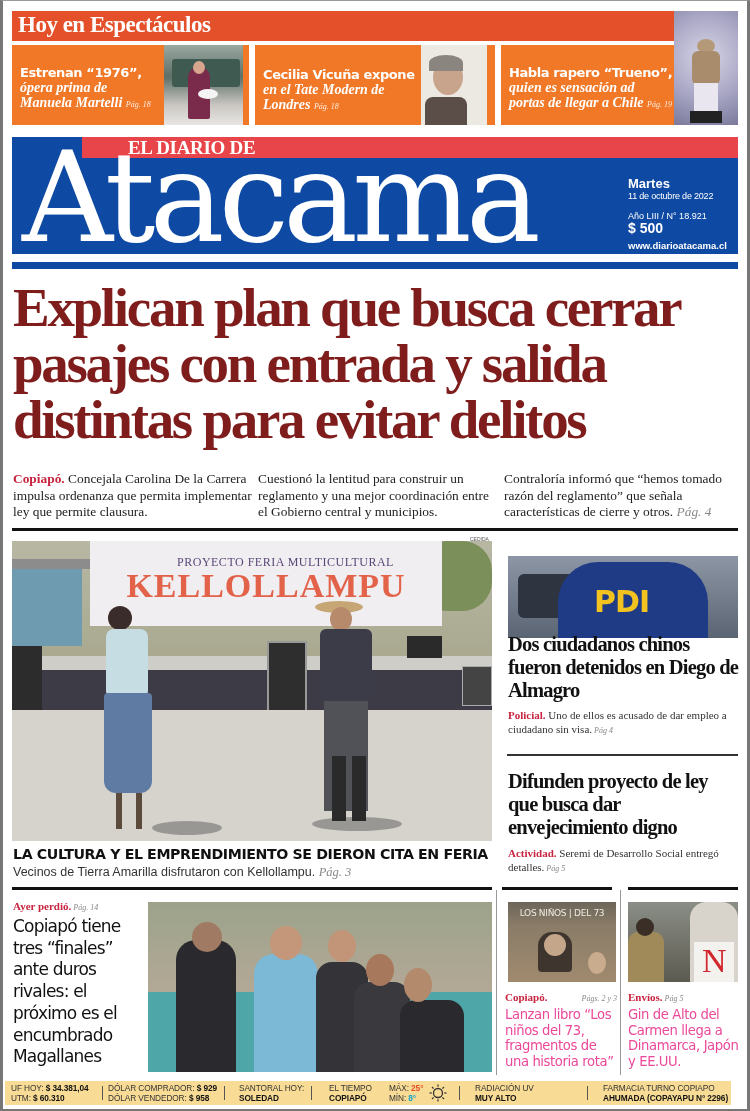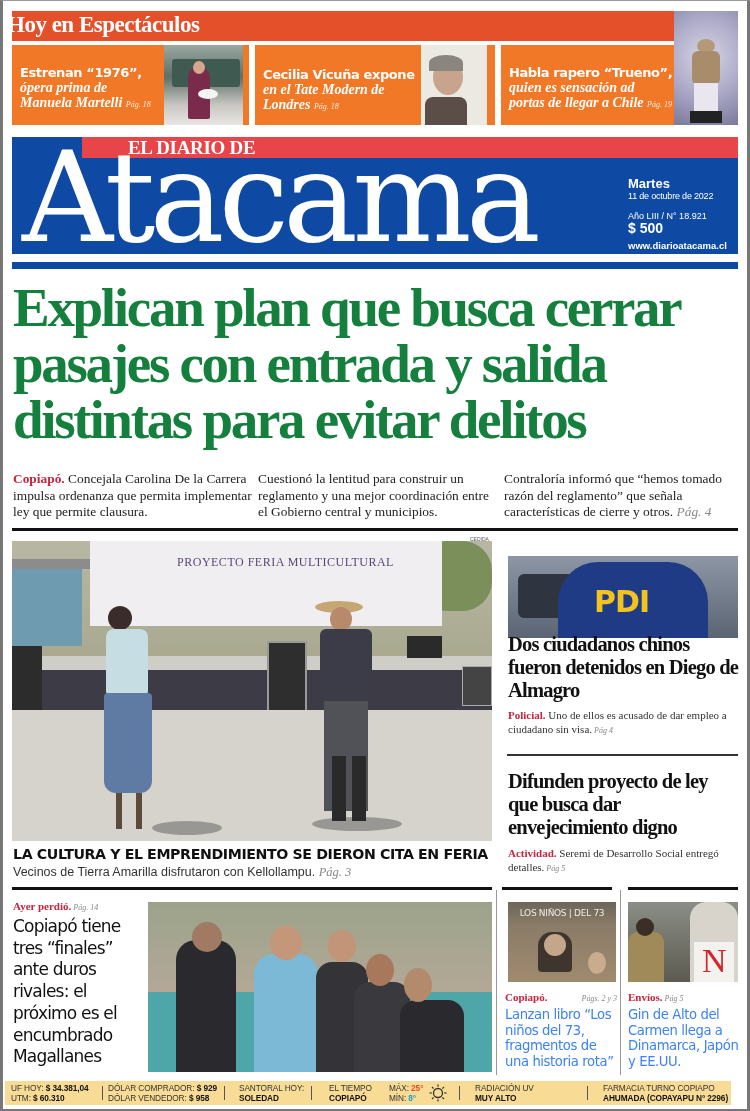--- a/index.html
+++ b/index.html
@@ -3,21 +3,21 @@
 <meta charset="utf-8">
 <style>
   * { box-sizing: border-box; margin: 0; padding: 0; }
   html, body { width: 750px; height: 1111px; background: #fff; overflow: hidden; }
   body { position: relative; font-family: "Liberation Sans", sans-serif; color: #111; }
   .frame { position: absolute; left: 0; top: 0; width: 750px; height: 1111px; border-left: 3px solid #777; border-right: 3px solid #777; border-top: 1px solid #999; border-bottom: 2px solid #777; pointer-events: none; }
   .abs { position: absolute; }
 
   
   .hoy-bar { left: 12px; top: 11px; width: 662px; height: 30px; background: #e4502a; }
-  .hoy-title { left: 7px; top: 12px; font-family: "Liberation Serif", serif; font-weight: bold; font-size: 23px; color: #fff; letter-spacing: -0.5px; }
+  .hoy-title { left: 18px; top: 12px; font-family: "Liberation Serif", serif; font-weight: bold; font-size: 23px; color: #fff; letter-spacing: -0.5px; }
   .promo { top: 45px; height: 80px; background: #f07826; }
   .promo-text { position: absolute; left: 8px; top: 18px; font-size: 13px; line-height: 15px; color: #fff; }
   .promo-text .p-title { font-weight: bold; font-family: "DejaVu Sans", sans-serif; font-size: 13px; letter-spacing: -0.4px; }
   .promo-text .p-sub { font-family: "Liberation Serif", serif; font-style: italic; font-weight: bold; font-size: 14px; }
   .promo-text .p-page { font-family: "Liberation Serif", serif; font-style: italic; font-size: 8px; font-weight: normal; opacity: 0.85; }
   .ph { position: absolute; overflow: hidden; }
 
   
   .mast-red { left: 82px; top: 137px; width: 656px; height: 21px; background: #e8454a; }
   .mast-blue { left: 12px; top: 158px; width: 726px; height: 96px; background: #0e4aa3; }
@@ -27,21 +27,21 @@
   .mast-atacama { left: 22px; top: 128px; font-family: "DejaVu Serif", serif; font-size: 126px; line-height: 140px; color: #fff; letter-spacing: -6px; }
   .mast-white-cut { left: 12px; top: 254px; width: 726px; height: 8px; background: #fff; }
   .mast-info { left: 628px; top: 176px; color: #fff; }
   .mast-info .day { font-size: 13px; font-weight: bold; }
   .mast-info .date { font-size: 9px; letter-spacing: -0.2px; }
   .mast-info .ano { font-size: 9px; margin-top: 10px; }
   .mast-info .price { font-size: 14px; font-weight: bold; line-height: 15px; }
   .mast-info .web { font-size: 9.5px; font-weight: bold; margin-top: 4px; }
 
   
-  .headline { left: 13px; top: 280px; width: 730px; font-family: "Liberation Serif", serif; font-weight: bold; font-size: 55px; line-height: 56px; letter-spacing: -2.3px; color: #15803d; }
+  .headline { left: 13px; top: 280px; width: 730px; font-family: "Liberation Serif", serif; font-weight: bold; font-size: 55px; line-height: 56px; letter-spacing: -2.3px; color: #7f1d1d; }
   .sub-col { top: 471px; width: 240px; font-family: "Liberation Serif", serif; font-size: 13.4px; line-height: 16.5px; color: #222; }
   .kicker { color: #c8243f; font-weight: bold; }
   .pag { font-style: italic; color: #888; }
   .rule-thick { left: 12px; height: 3px; background: #111; }
 
   
   .feria-photo { left: 12px; top: 541px; width: 480px; height: 300px; background: #d8d5cf; }
   .cedida { left: 470px; top: 536px; font-size: 5px; color: #555; }
   .feria-caption-title { left: 13px; top: 846px; font-family: "DejaVu Sans", sans-serif; font-weight: bold; font-size: 14.2px; letter-spacing: -0.4px; color: #111; text-align: right; }
   .feria-caption-sub { left: 13px; top: 865px; font-size: 12.5px; color: #333; }
@@ -52,21 +52,21 @@
   .side-sub { font-family: "Liberation Serif", serif; font-size: 11px; line-height: 14px; color: #333; }
   .rule-thin { height: 2px; background: #333; }
 
   
   .copiapo-kicker { left: 13px; top: 900px; font-family: "Liberation Serif", serif; font-size: 11px; }
   .copiapo-head { left: 13px; top: 916px; width: 135px; font-family: "DejaVu Sans", sans-serif; font-size: 17px; line-height: 21.7px; letter-spacing: -0.8px; color: #111; }
   .football-photo { left: 148px; top: 902px; width: 344px; height: 170px; background: #6e8c8a; }
   .vline { width: 1px; background: #999; }
   .small-photo { top: 902px; width: 108px; height: 80px; }
   .small-kicker { top: 991px; font-family: "Liberation Serif", serif; font-size: 11px; }
-  .small-head { top: 1007px; width: 120px; font-family: "DejaVu Sans", sans-serif; font-size: 13.2px; line-height: 15.5px; letter-spacing: -0.4px; color: #3b82f6; }
+  .small-head { top: 1007px; width: 120px; font-family: "DejaVu Sans", sans-serif; font-size: 13.2px; line-height: 15.5px; letter-spacing: -0.4px; color: #ec4899; }
 
   
   .ticker { left: 5px; top: 1081px; width: 726px; height: 24px; background: #f8dc96; }
   .tk { position: absolute; top: 3px; font-size: 8.3px; line-height: 9.5px; color: #333; letter-spacing: -0.1px; }
   .tk b { font-weight: bold; color: #111; }
   .tk-sep { position: absolute; top: 5px; width: 1px; height: 14px; background: #555; }
   .hot { color: #e4502a; font-weight: bold; }
   .cold { color: #1aa2c8; font-weight: bold; }
 </style>
 </head>
@@ -151,20 +151,21 @@
 
   <div style="position:absolute;left:0;top:0;width:480px;height:120px;background:linear-gradient(180deg,#b8b7a4,#a9a88f);"></div>
 
   <div style="position:absolute;left:0;top:25px;width:70px;height:80px;background:#6f9bb0;"></div>
   <div style="position:absolute;left:0;top:18px;width:78px;height:10px;background:#8c8c8c;"></div>
 
   <div style="position:absolute;left:405px;top:0;width:75px;height:70px;background:#7a8f5a;border-radius:30px;"></div>
 
   <div style="position:absolute;left:78px;top:0;width:352px;height:85px;background:#f1eef2;"></div>
   <div style="position:absolute;left:78px;top:14px;width:352px;text-align:center;font-family:'Liberation Serif',serif;font-size:12px;color:#5a4778;letter-spacing:0.5px;padding-left:39px;">PROYECTO FERIA MULTICULTURAL</div>
+  <div style="position:absolute;left:78px;top:26px;width:352px;text-align:center;font-family:'Liberation Serif',serif;font-weight:bold;font-size:34px;color:#e2624a;letter-spacing:1px;">KELLOLLAMPU</div>
 
   <div style="position:absolute;left:20px;top:115px;width:460px;height:14px;background:#cfcdc7;"></div>
   <div style="position:absolute;left:20px;top:129px;width:460px;height:40px;background:#3d3b45;"></div>
   <div style="position:absolute;left:0;top:105px;width:30px;height:70px;background:#2c2c2c;"></div>
   <div style="position:absolute;left:255px;top:100px;width:40px;height:72px;background:#2e2e2e;border:2px solid #999;"></div>
   <div style="position:absolute;left:395px;top:95px;width:35px;height:22px;background:#2a2a2a;"></div>
   <div style="position:absolute;left:450px;top:125px;width:30px;height:40px;background:#444;border:1px solid #aaa;"></div>
 
   <div style="position:absolute;left:0;top:169px;width:480px;height:131px;background:#d6d3cd;"></div>
 

